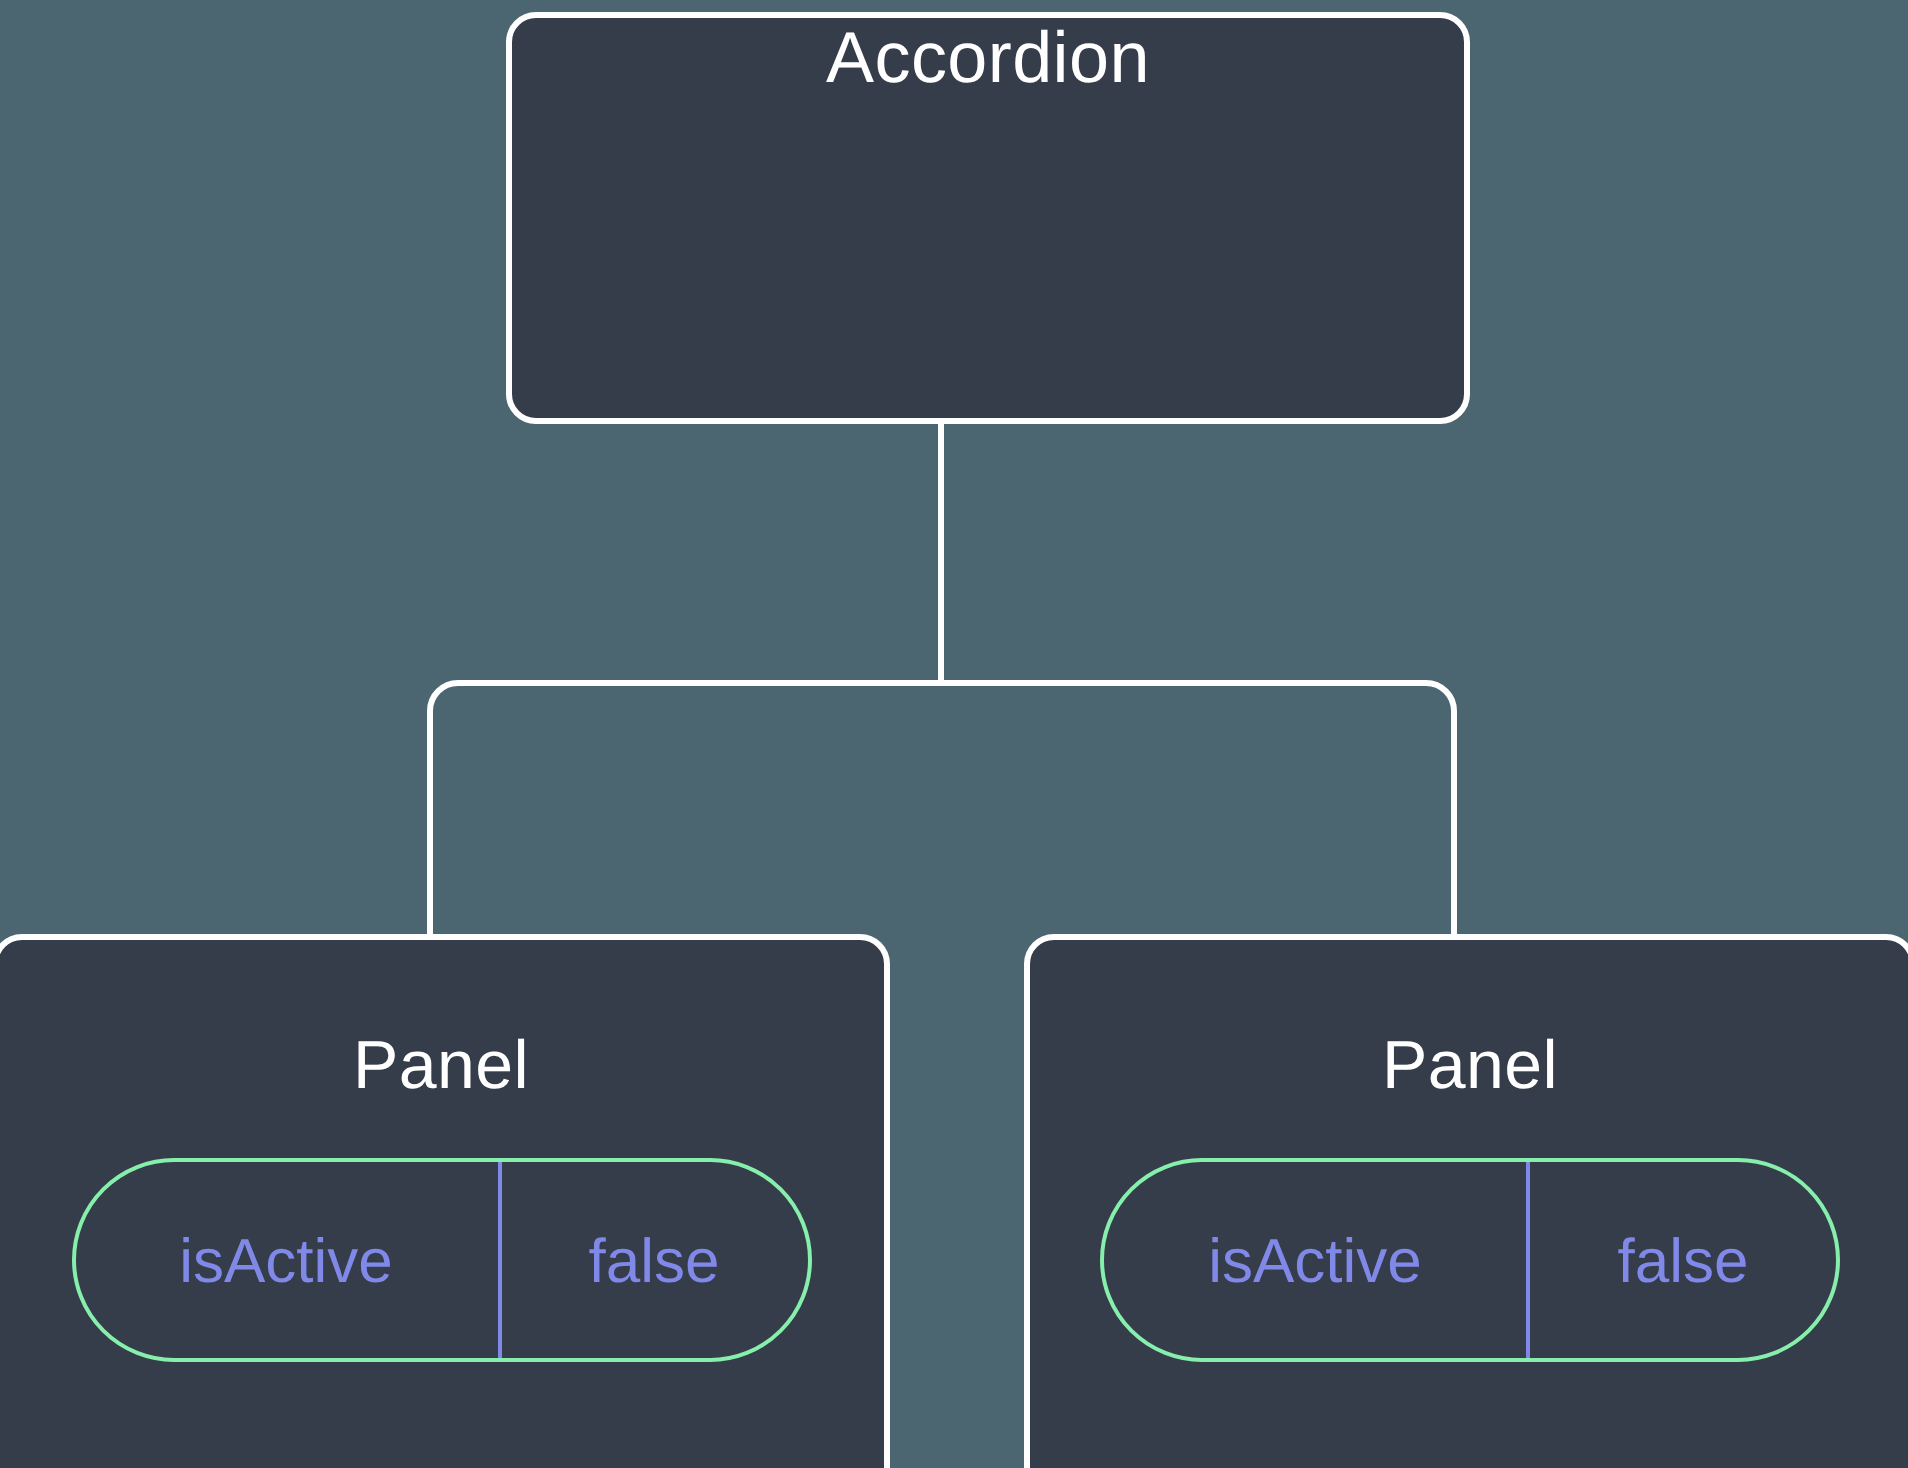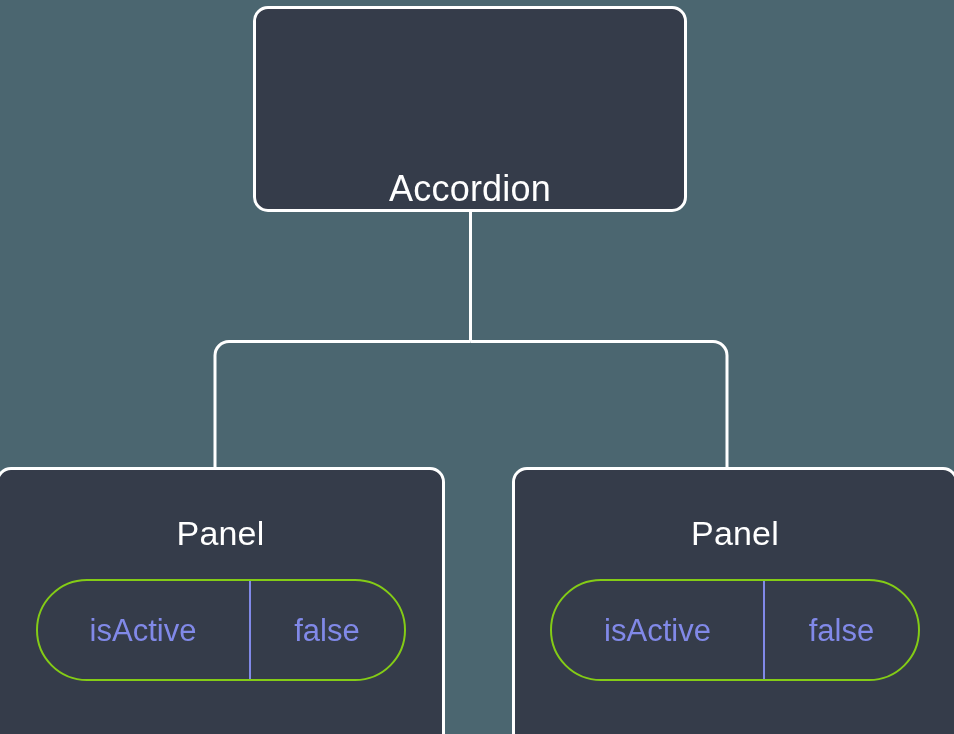--- a/index.html
+++ b/index.html
@@ -34,23 +34,23 @@
     border: 3px solid #ffffff;
     border-radius: 15px;
     display: flex;
     flex-direction: column;
     align-items: center;
   }
 
   .node-root {
     left: 253px;
     top: 6px;
-    width: 434px;
+    width: 482px;
     height: 206px;
-    justify-content: flex-end;
+    justify-content: flex-start;
   }
 
   .node-title {
     color: #ffffff;
     font-size: 36px;
     font-weight: 400;
     letter-spacing: 0.2px;
     line-height: 1.1;
     white-space: nowrap;
   }
@@ -72,21 +72,21 @@
   .node-panel-right {
     left: 512px;
     width: 446px;
   }
 
   
   .badge {
     box-sizing: border-box;
     margin-top: 27px;
     height: 102px;
-    border: 2px solid #84cc16;
+    border: 2px solid #86efac;
     border-radius: 51px;
     display: flex;
     align-items: stretch;
     overflow: hidden;
   }
   .badge-left  { width: 370px; }
   .badge-right { width: 370px; }
 
   .badge-cell {
     display: flex;

